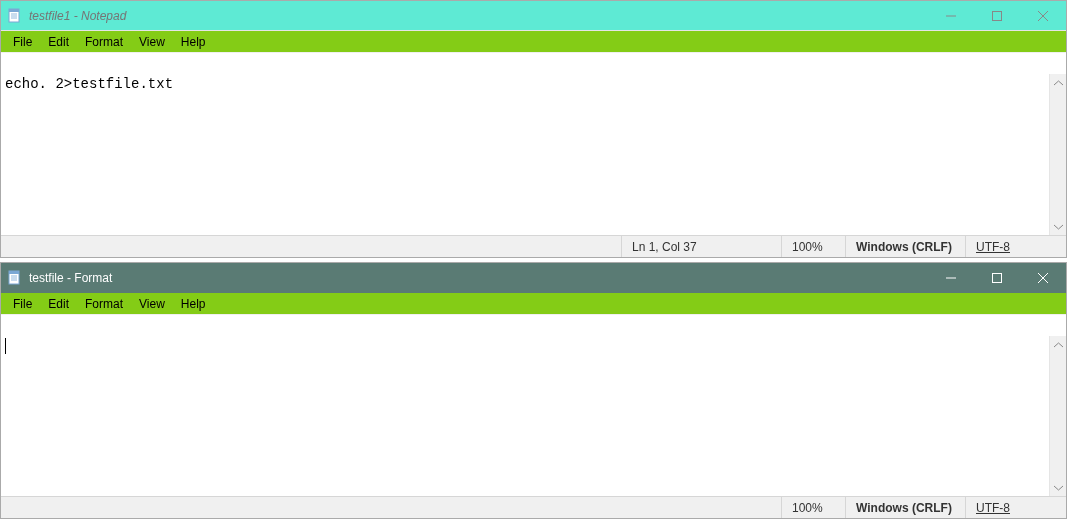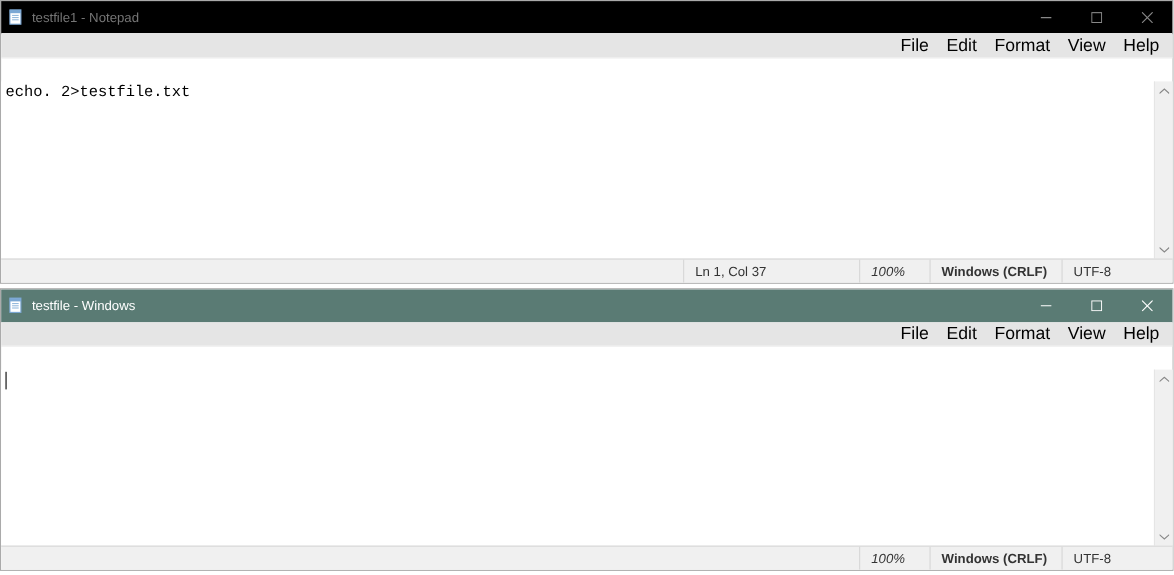--- a/index.html
+++ b/index.html
@@ -31,23 +31,24 @@
     }
     
     .title-bar {
       height: 30px;
       display: flex;
       align-items: center;
       padding: 0 0 0 6px;
       font-size: 12px;
     }
     .title-bar.inactive {
-      background: #000000;
+      background: #5eead4;
       color: #757575;
       border-bottom: 1px solid #e5e5e5;
+      font-style: italic;
     }
     .title-bar.active {
       background: #5a7b74;
       color: #ffffff;
     }
     .title-icon {
       width: 16px;
       height: 16px;
       margin-right: 6px;
       display: inline-flex;
@@ -72,25 +73,24 @@
     }
     .win-btn svg {
       display: block;
     }
     
     .menu-bar {
       height: 22px;
       display: flex;
       align-items: center;
       padding: 0 4px;
-      background: #e5e5e5;
+      background: #84cc16;
       border-bottom: 1px solid #f0f0f0;
-      font-size: 16px;
+      font-size: 12px;
       color: #000;
-      justify-content: flex-end;
     }
     .menu-item {
       padding: 2px 8px;
       cursor: default;
     }
     
     .content {
       flex: 1;
       display: flex;
       background: #fff;
@@ -145,23 +145,23 @@
       flex: 1;
       border-right: 1px solid #d6d6d6;
     }
     .status-cell {
       display: flex;
       align-items: center;
       padding: 0 10px;
       border-right: 1px solid #d6d6d6;
     }
     .status-cell.pos { width: 160px; }
-    .status-cell.zoom { width: 64px; font-style: italic; }
+    .status-cell.zoom { width: 64px; }
     .status-cell.eol { width: 120px; font-weight: bold; }
-    .status-cell.enc { width: 100px; border-right: none; }
+    .status-cell.enc { width: 100px; border-right: none; text-decoration: underline; }
   </style>
 </head>
 <body>
 
 <div class="window top">
   <div class="title-bar inactive">
     <span class="title-icon">
       <svg width="16" height="16" viewBox="0 0 16 16">
         <rect x="2" y="1" width="10" height="13" fill="#fff" stroke="#7aa7d4" stroke-width="1"></rect>
         <rect x="2" y="1" width="10" height="3" fill="#7aa7d4"></rect>
@@ -226,21 +226,21 @@
   <div class="title-bar active">
     <span class="title-icon">
       <svg width="16" height="16" viewBox="0 0 16 16">
         <rect x="2" y="1" width="10" height="13" fill="#fff" stroke="#7aa7d4" stroke-width="1"></rect>
         <rect x="2" y="1" width="10" height="3" fill="#7aa7d4"></rect>
         <line x1="4" y1="6" x2="10" y2="6" stroke="#7aa7d4" stroke-width="0.8"></line>
         <line x1="4" y1="8" x2="10" y2="8" stroke="#7aa7d4" stroke-width="0.8"></line>
         <line x1="4" y1="10" x2="10" y2="10" stroke="#7aa7d4" stroke-width="0.8"></line>
       </svg>
     </span>
-    <span class="title-text">testfile - Windows</span>
+    <span class="title-text">testfile - Format</span>
     <div class="win-controls">
       <div class="win-btn">
         <svg width="10" height="10">
             <line x1="0" y1="5" x2="10" y2="5" stroke="#fff" stroke-width="1"></line>
           </svg>
       </div>
       <div class="win-btn">
         <svg width="10" height="10">
             <rect x="0.5" y="0.5" width="9" height="9" fill="none" stroke="#fff" stroke-width="1"></rect>
           </svg>

